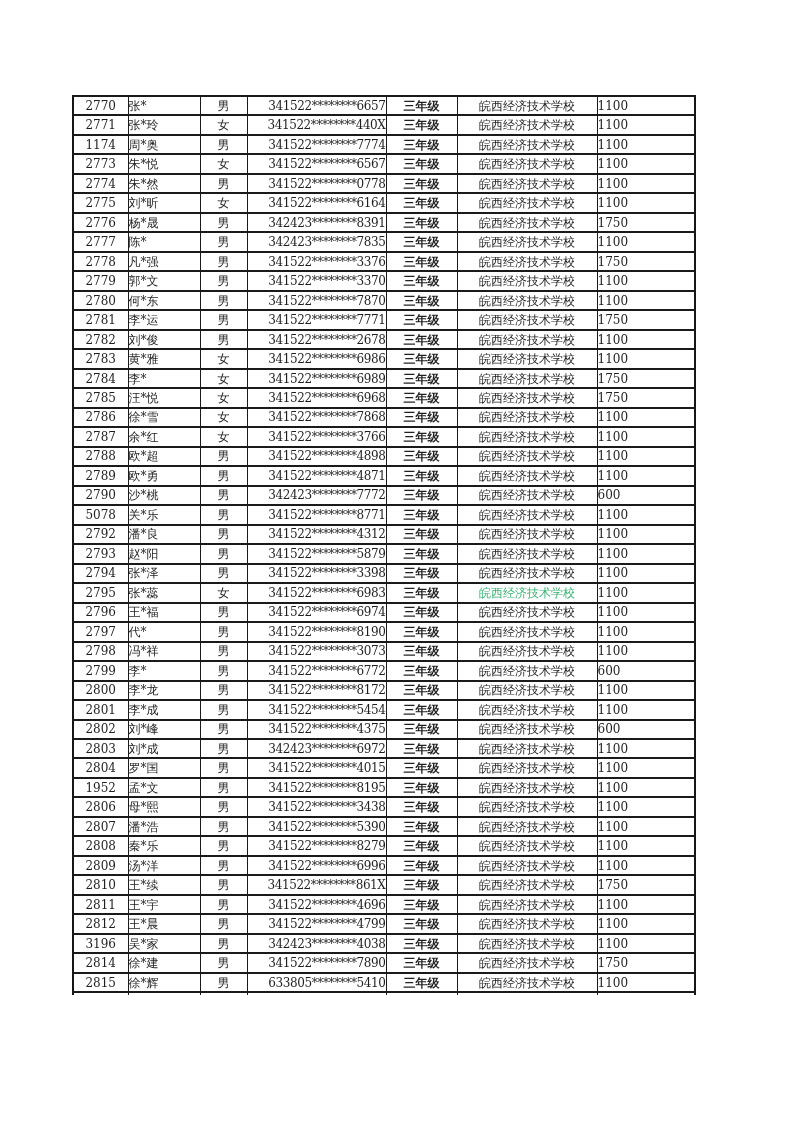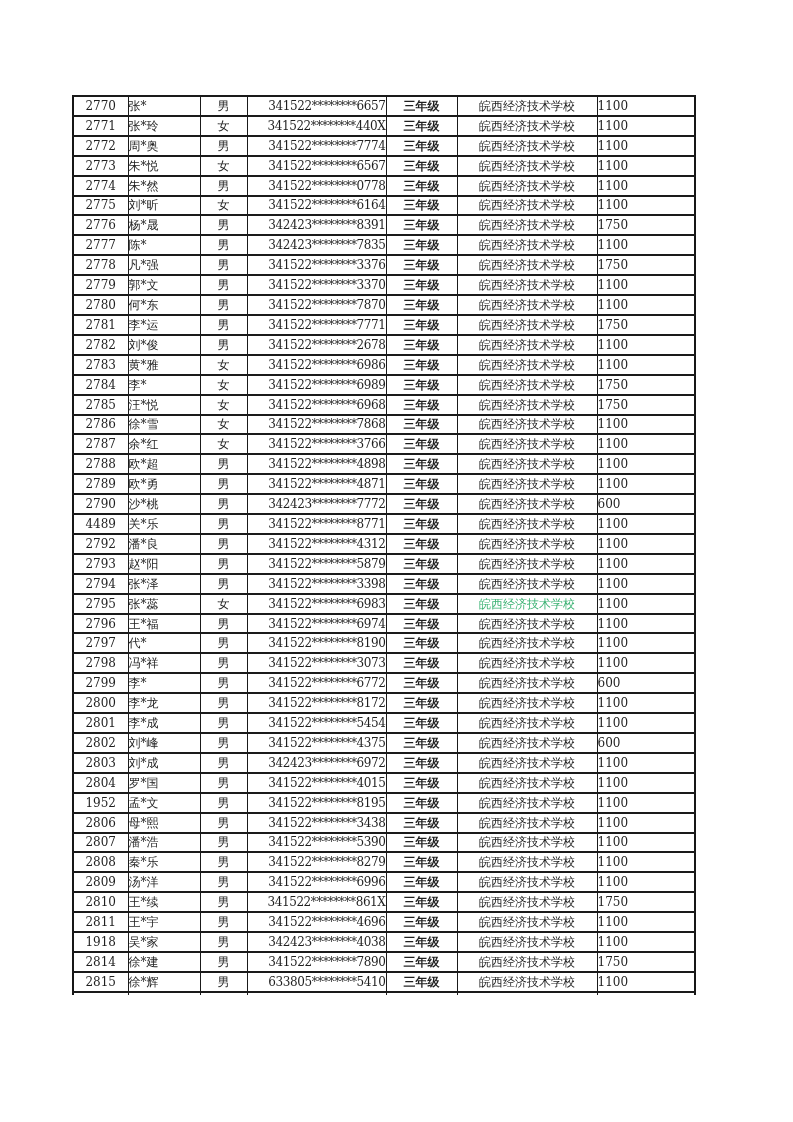--- a/index.html
+++ b/index.html
@@ -80,21 +80,21 @@
         <tr>
           <td class="col-no">2771</td>
           <td class="col-name">张*玲</td>
           <td class="col-gender">女</td>
           <td class="col-id">341522********440X</td>
           <td class="col-grade">三年级</td>
           <td class="col-school">皖西经济技术学校</td>
           <td class="col-amount">1100</td>
         </tr>
         <tr>
-          <td class="col-no">2772</td>
+          <td class="col-no">1174</td>
           <td class="col-name">周*奥</td>
           <td class="col-gender">男</td>
           <td class="col-id">341522********7774</td>
           <td class="col-grade">三年级</td>
           <td class="col-school">皖西经济技术学校</td>
           <td class="col-amount">1100</td>
         </tr>
         <tr>
           <td class="col-no">2773</td>
           <td class="col-name">朱*悦</td>
@@ -251,21 +251,21 @@
         <tr>
           <td class="col-no">2790</td>
           <td class="col-name">沙*桃</td>
           <td class="col-gender">男</td>
           <td class="col-id">342423********7772</td>
           <td class="col-grade">三年级</td>
           <td class="col-school">皖西经济技术学校</td>
           <td class="col-amount">600</td>
         </tr>
         <tr>
-          <td class="col-no">4489</td>
+          <td class="col-no">5078</td>
           <td class="col-name">关*乐</td>
           <td class="col-gender">男</td>
           <td class="col-id">341522********8771</td>
           <td class="col-grade">三年级</td>
           <td class="col-school">皖西经济技术学校</td>
           <td class="col-amount">1100</td>
         </tr>
         <tr>
           <td class="col-no">2792</td>
           <td class="col-name">潘*良</td>
@@ -440,21 +440,30 @@
         <tr>
           <td class="col-no">2811</td>
           <td class="col-name">王*宇</td>
           <td class="col-gender">男</td>
           <td class="col-id">341522********4696</td>
           <td class="col-grade">三年级</td>
           <td class="col-school">皖西经济技术学校</td>
           <td class="col-amount">1100</td>
         </tr>
         <tr>
-          <td class="col-no">1918</td>
+          <td class="col-no">2812</td>
+          <td class="col-name">王*晨</td>
+          <td class="col-gender">男</td>
+          <td class="col-id">341522********4799</td>
+          <td class="col-grade">三年级</td>
+          <td class="col-school">皖西经济技术学校</td>
+          <td class="col-amount">1100</td>
+        </tr>
+        <tr>
+          <td class="col-no">3196</td>
           <td class="col-name">吴*家</td>
           <td class="col-gender">男</td>
           <td class="col-id">342423********4038</td>
           <td class="col-grade">三年级</td>
           <td class="col-school">皖西经济技术学校</td>
           <td class="col-amount">1100</td>
         </tr>
         <tr>
           <td class="col-no">2814</td>
           <td class="col-name">徐*建</td>

